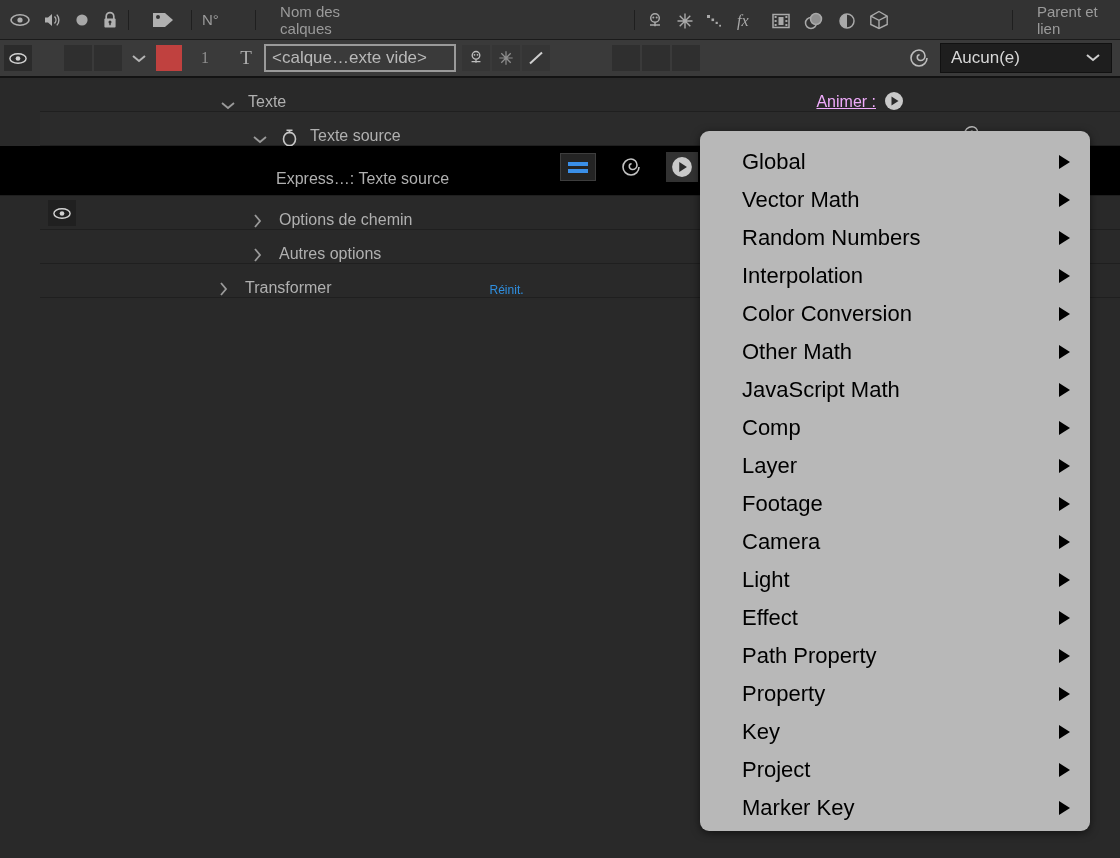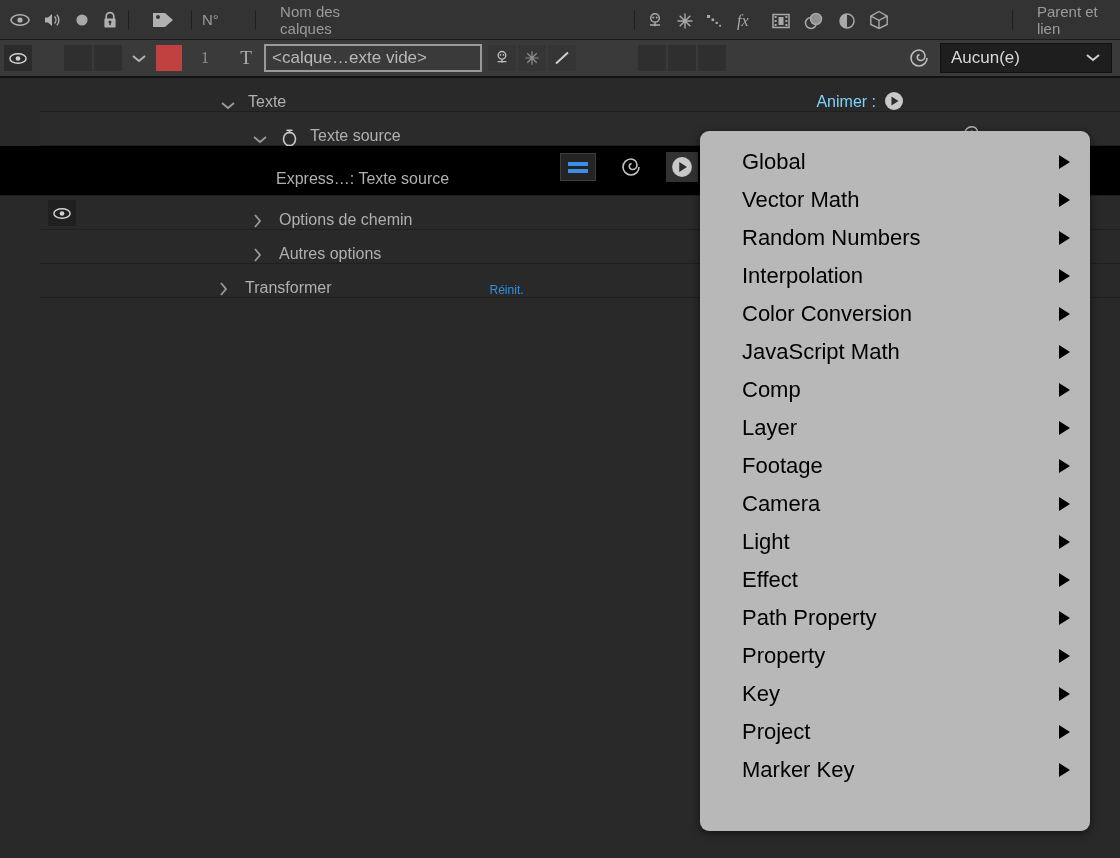--- a/index.html
+++ b/index.html
@@ -77,21 +77,21 @@
   .prop-row.alt{ background:#2b2b2b; }
   .twirl{ font-size:15px; color:#9a9a9a; }
   .prop-label{ color:#b0b0b0; font-size:16px; }
   .stopwatch{ width:18px;height:18px; }
   .eye-cell{
     position:absolute; left:8px; top:4px;
     width:28px;height:26px;background:#202020;
     display:flex;align-items:center;justify-content:center;
   }
   .reinit{ color:#2f8fe0; font-size:12px; }
-  .animer{ color:#7dd3fc; font-size:16px; }
+  .animer{ color:#f0abfc; font-size:16px;text-decoration:underline; }
 
   .expr-row{
     height:50px;width:1120px;background:#000000;
     border-bottom:1px solid #1f1f1f;position:relative;
   }
   .expr-icons{ position:absolute; left:560px; top:6px;
                display:flex; align-items:center; gap:22px; }
   .eq-box{ width:36px;height:28px;background:#242424;border:1px solid #3d3d3d;
            display:flex;flex-direction:column;align-items:center;justify-content:center;gap:3px;}
   .eq-bar{ width:20px;height:4px;background:#3a8fe8;}
@@ -250,21 +250,21 @@
   <div class="sw-dark" style="margin-right:2px"></div>
   <div class="sw-dark"></div>
   <div class="chev-cell">
     <svg width="18" height="12" viewBox="0 0 18 12">
         <path d="M3 4l6 5 6-5" fill="none" stroke="#b4b4b4" stroke-width="2"></path>
       </svg>
   </div>
   <div class="color-swatch"></div>
   <span class="layer-num">1</span>
   <span class="layer-type">T</span>
-  <div class="layer-name-field" style="width:218px">
+  <div class="layer-name-field" style="width:192px">
     <span>&lt;calque…exte vide&gt;</span>
   </div>
 
   <div class="switch-grid" style="margin-left:6px">
     <div class="sw-icon">
       <svg width="18" height="16" viewBox="0 0 20 18">
           <circle cx="10" cy="6" r="4.3" fill="none" stroke="#bdbdbd" stroke-width="1.5"></circle>
           <circle cx="8.3" cy="5.4" r="1" fill="#bdbdbd"></circle>
           <circle cx="11.7" cy="5.4" r="1" fill="#bdbdbd"></circle>
           <path d="M10 10.3v4M5 13h10" stroke="#bdbdbd" stroke-width="1.5"></path>
@@ -417,20 +417,24 @@
     </div>
     <div class="menu-item">
       <span class="menu-label">Interpolation</span>
       <span class="arrow"></span>
     </div>
     <div class="menu-item">
       <span class="menu-label">Color Conversion</span>
       <span class="arrow"></span>
     </div>
     <div class="menu-item">
+      <span class="menu-label">Other Math</span>
+      <span class="arrow"></span>
+    </div>
+    <div class="menu-item">
       <span class="menu-label">JavaScript Math</span>
       <span class="arrow"></span>
     </div>
     <div class="menu-item">
       <span class="menu-label">Comp</span>
       <span class="arrow"></span>
     </div>
     <div class="menu-item">
       <span class="menu-label">Layer</span>
       <span class="arrow"></span>

